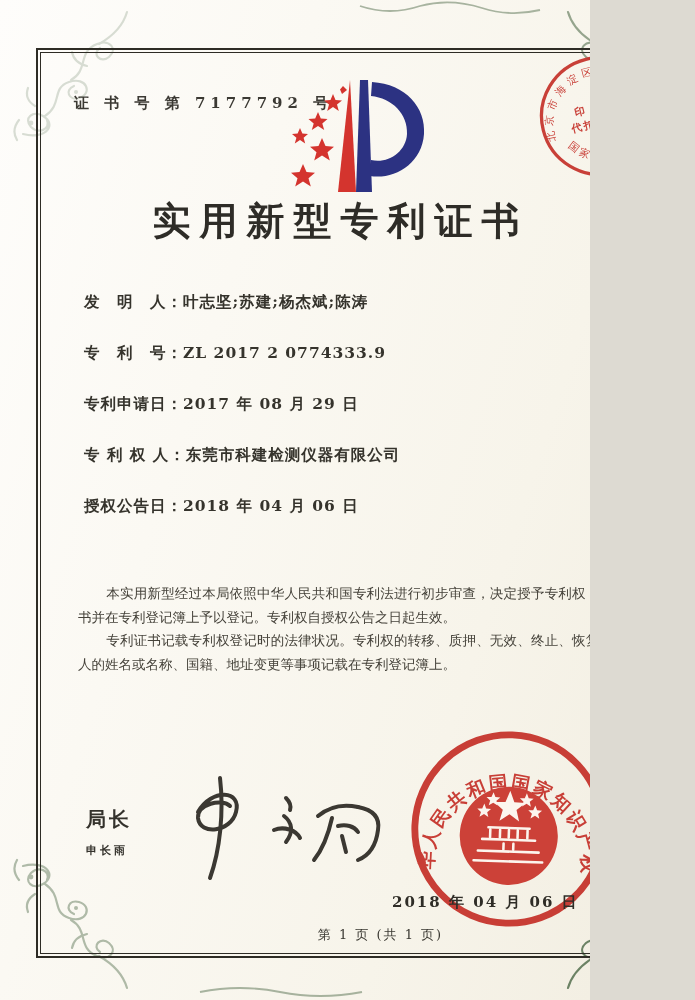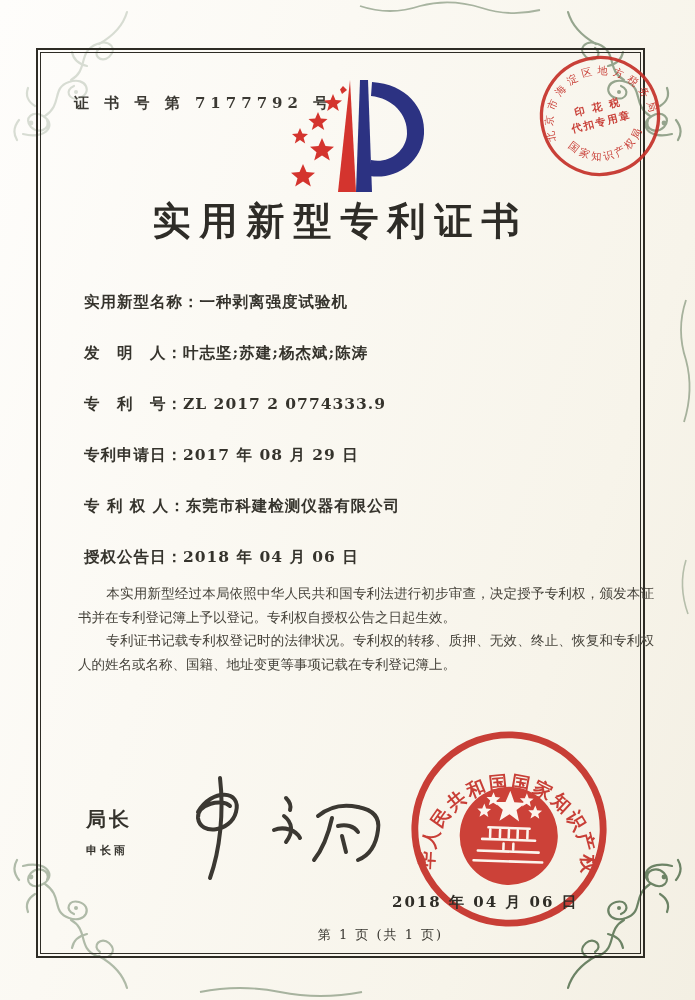--- a/index.html
+++ b/index.html
@@ -1,17 +1,17 @@
 <!DOCTYPE html>
 <html><head>
 <meta charset="utf-8">
 <style>
   html,body { margin:0; padding:0; background:#dddad2; }
   .page {
-    position:relative; width:695px; height:1000px; overflow:hidden;
+    position:relative; width:590px; height:1000px; overflow:hidden;
     background:linear-gradient(108deg,#fefdfb 0%,#fbf9f3 35%,#f7f4ea 75%,#f3efe3 100%);
     font-family:"DejaVu Serif","Liberation Serif",serif;
   }
   
   .ornaments { position:absolute; inset:0; pointer-events:none; }
   
   .frame-outer {
     position:absolute; left:36px; top:48px; width:609px; height:910px;
     border:2.5px solid #2e2c25; box-sizing:border-box;
   }
@@ -115,23 +115,20 @@
     <text class="stamp-center" x="70" y="80" text-anchor="middle" fill="#c53129">代扣专用章</text>
     <text class="stamp-arc-bottom" fill="#c53129">
       <textPath href="#taxBot" startOffset="50%" text-anchor="middle">国家知识产权局</textPath>
     </text>
   </svg>
 
   <div class="doc-title">实用新型专利证书</div>
 
   <div class="fields">
     <div class="field-row">
-      <span class="f-label">实用新型名称：</span><span class="f-value">一种剥离强度试验机</span>
-    </div>
-    <div class="field-row">
       <span class="f-label">发　明　人：</span><span class="f-value">叶志坚;苏建;杨杰斌;陈涛</span>
     </div>
     <div class="field-row">
       <span class="f-label">专　利　号：</span><span class="f-value">ZL 2017 2 0774333.9</span>
     </div>
     <div class="field-row">
       <span class="f-label">专利申请日：</span><span class="f-value">2017 年 08 月 29 日</span>
     </div>
     <div class="field-row">
       <span class="f-label">专 利 权 人：</span><span class="f-value">东莞市科建检测仪器有限公司</span>

